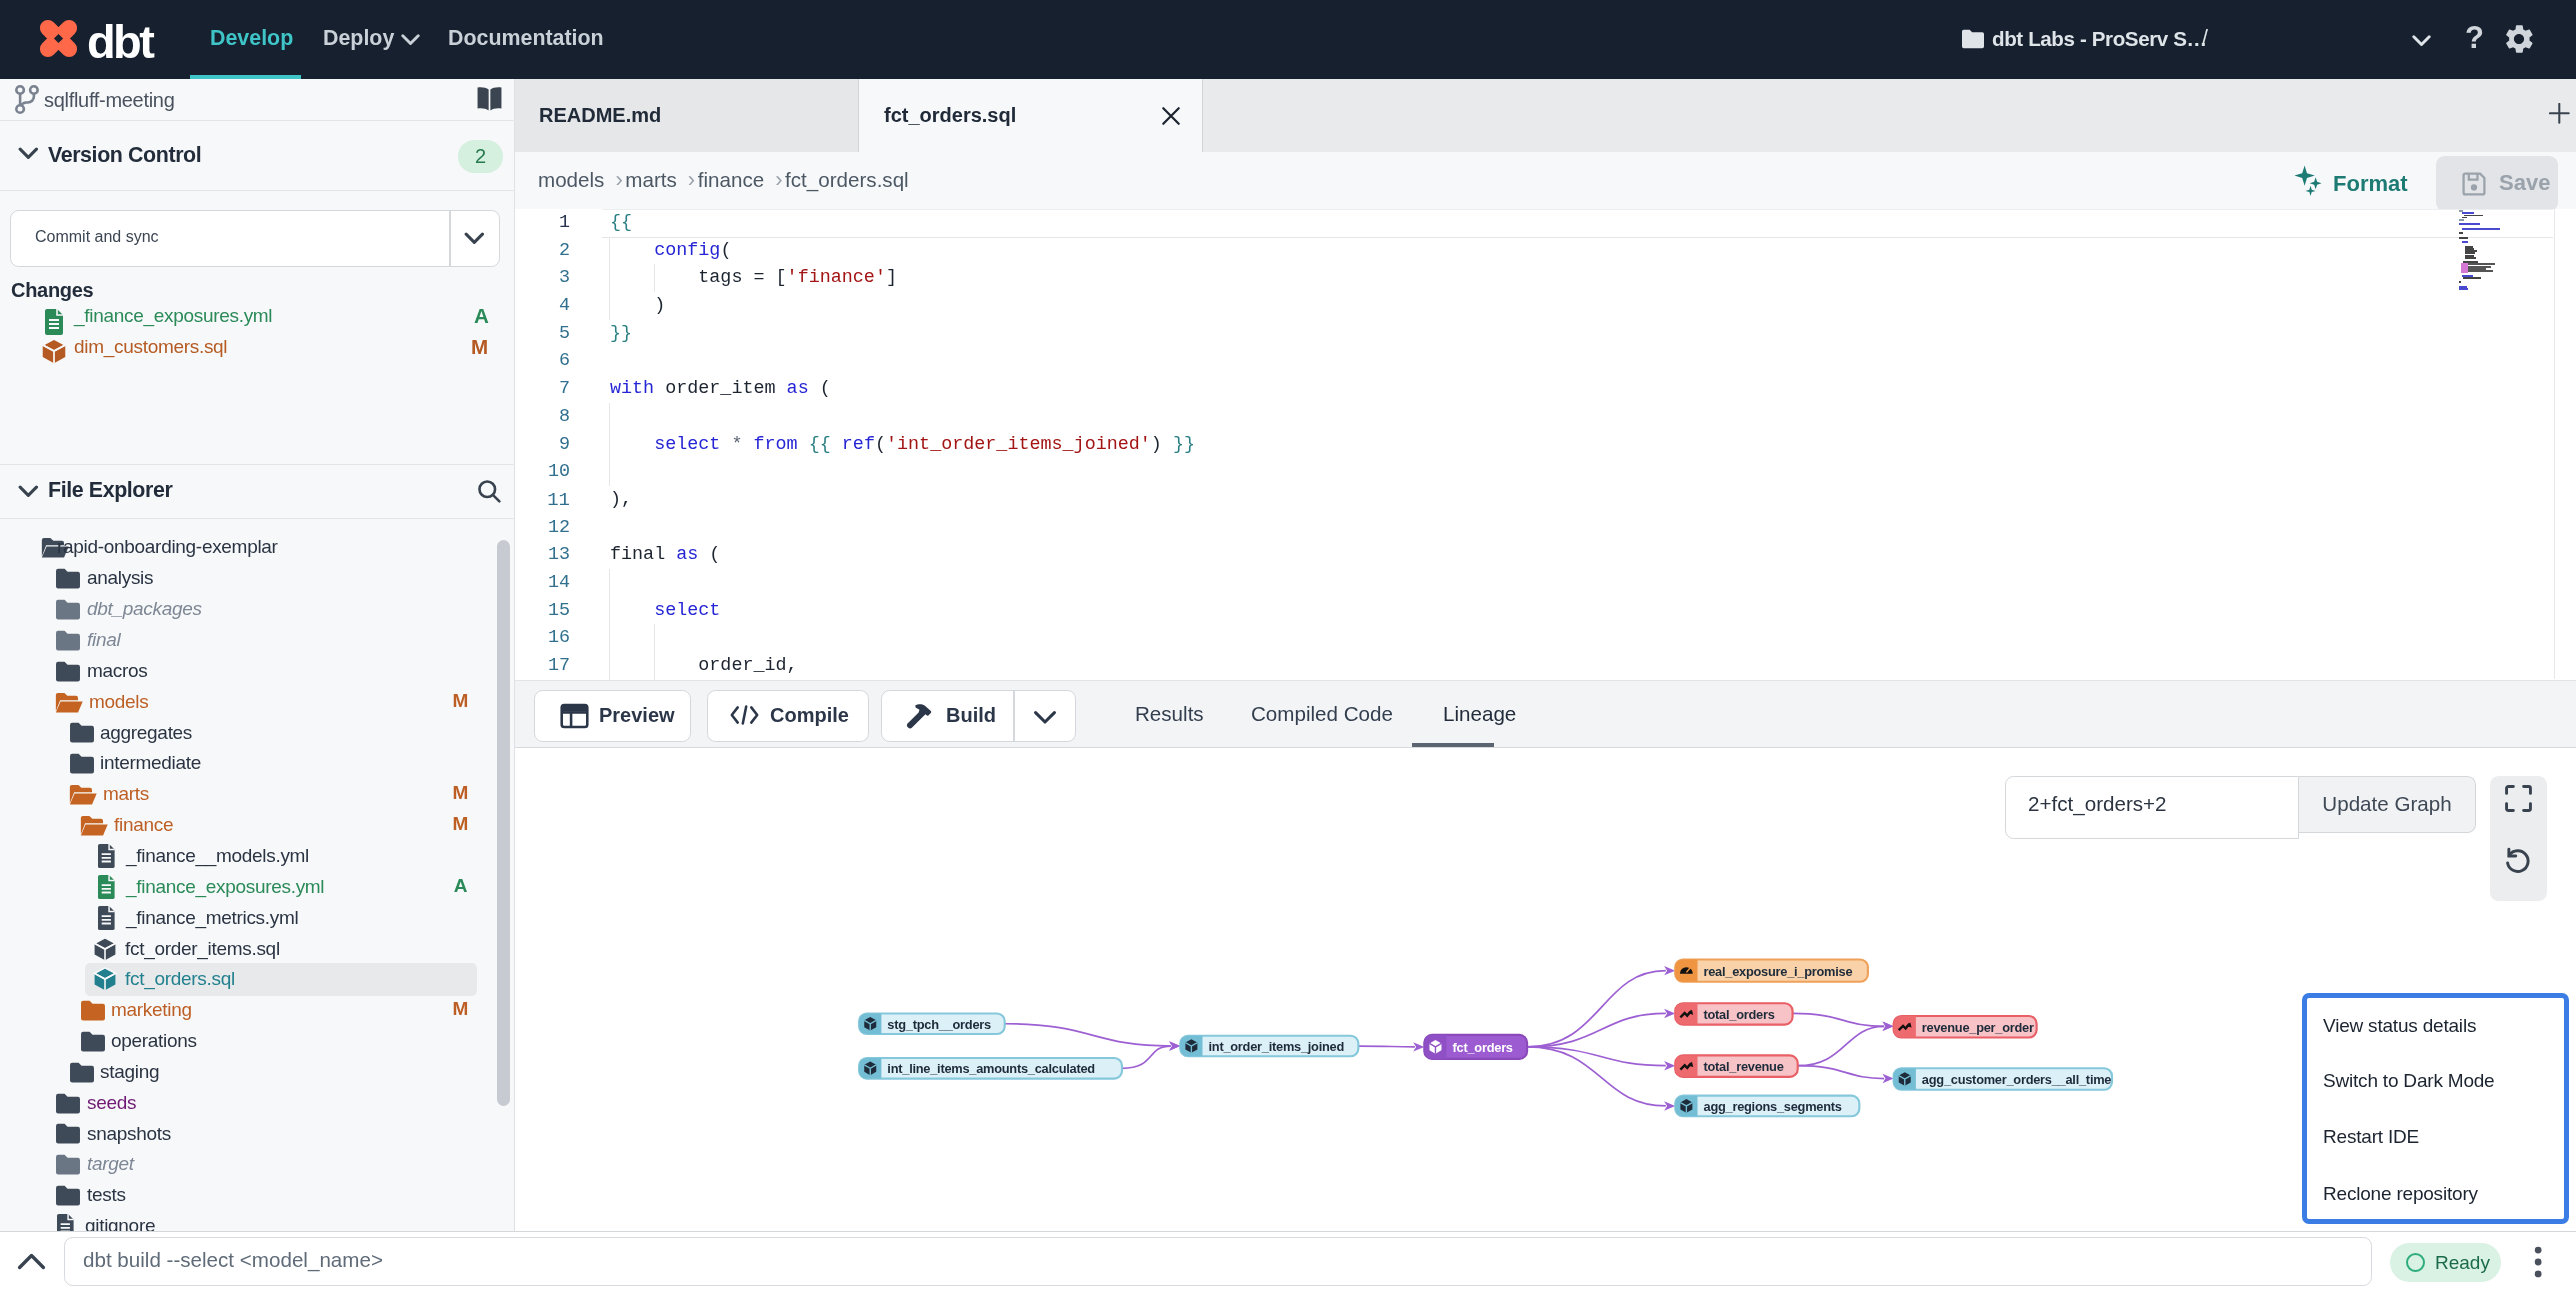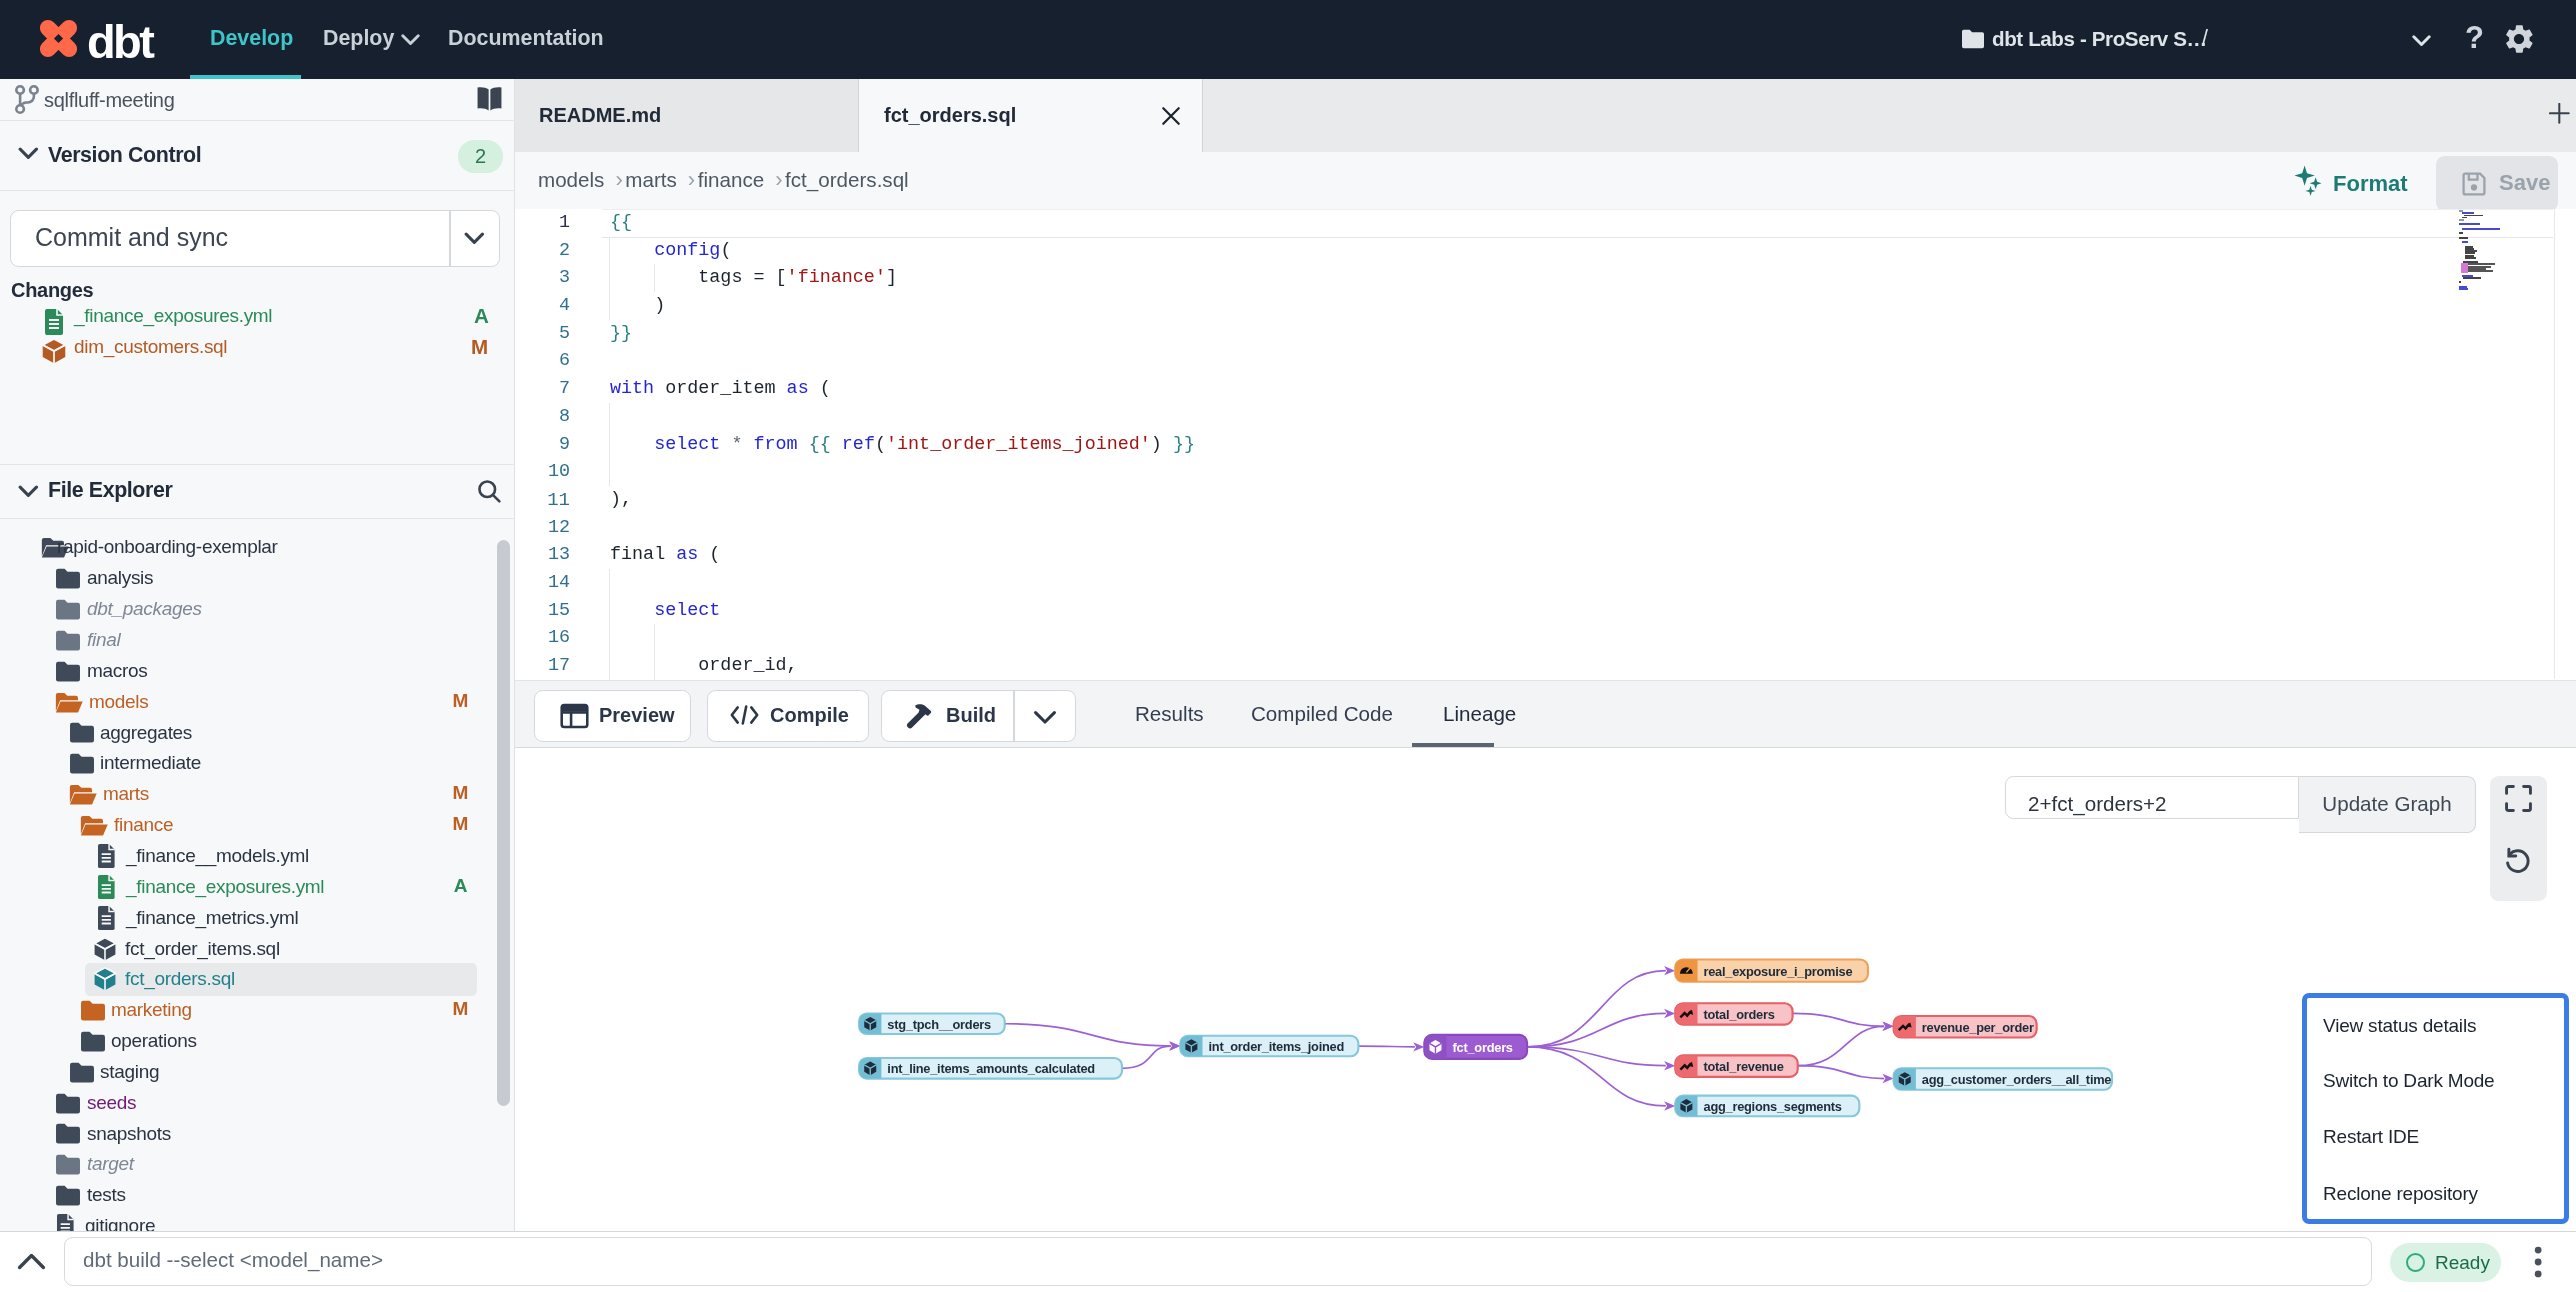--- a/index.html
+++ b/index.html
@@ -69,21 +69,21 @@
 <div style="position:absolute;left:0;top:120px;width:515px;height:0.9px;background:#e3e6e9;"></div>
 <div style="position:absolute;left:18px;top:147px;">
       <svg width="20.6" height="13" viewBox="0 0 24 15">
         <path d="M2.5 2.5 L12 12 L21.5 2.5" stroke="#39434f" stroke-width="3.6" fill="none" stroke-linecap="round" stroke-linejoin="round"></path>
       </svg>
     </div>
 <div style="position:absolute;left:48px;top:121px;height:69px;line-height:69px;font-size:21.4px;font-weight:bold;letter-spacing:-0.4px;color:#222c3a;">Version Control</div>
 <div style="position:absolute;left:458px;top:140px;width:45px;height:33px;background:#d5f0df;border-radius:16.3px;text-align:center;line-height:33px;font-size:20px;color:#27794f;">2</div>
 <div style="position:absolute;left:0;top:190px;width:515px;height:0.9px;background:#e3e6e9;"></div>
 <div style="position:absolute;left:10.3px;top:210px;width:490px;height:57px;background:#fff;border:1.7px solid #d4d8db;border-radius:8.6px;"></div>
-<div style="position:absolute;left:35px;top:210px;height:57px;line-height:54px;font-size:25px;color:#3c4552;">Commit and sync</div>
+<div style="position:absolute;left:35px;top:210px;height:57px;line-height:54px;font-size:16px;color:#3c4552;">Commit and sync</div>
 <div style="position:absolute;left:449px;top:211px;width:1.7px;height:55px;background:#d4d8db;"></div>
 <div style="position:absolute;left:464px;top:232px;">
       <svg width="20.6" height="13" viewBox="0 0 24 15">
         <path d="M2.5 2.5 L12 12 L21.5 2.5" stroke="#39434f" stroke-width="3.6" fill="none" stroke-linecap="round" stroke-linejoin="round"></path>
       </svg>
     </div>
 <div style="position:absolute;left:11px;top:279px;font-size:20px;font-weight:bold;letter-spacing:-0.3px;color:#222c3a;">Changes</div>
 <svg style="position:absolute;left:43px;top:309px" width="22" height="26" viewBox="0 0 22 26">
 <path fill="#2a8a58" d="M2 2 a2 2 0 0 1 2-2 h10 l6 6 v18 a2 2 0 0 1-2 2 h-14 a2 2 0 0 1-2-2 Z"></path>
 <path d="M14 0 v6 h6" fill="none" stroke="#f7f8f9" stroke-width="1.6"></path>
@@ -375,21 +375,21 @@
 <div style="position:absolute;left:1033px;top:710px;">
       <svg width="24" height="14.6" viewBox="0 0 28 17">
         <path d="M3 3 L14 14 L25 3" stroke="#2b3648" stroke-width="3.6" fill="none" stroke-linecap="round" stroke-linejoin="round"></path>
       </svg>
     </div>
 <div style="position:absolute;left:1135px;top:680px;height:67px;line-height:67px;font-size:20.6px;color:#333e4e;">Results</div>
 <div style="position:absolute;left:1251px;top:680px;height:67px;line-height:67px;font-size:20.6px;color:#333e4e;">Compiled Code</div>
 <div style="position:absolute;left:1443px;top:680px;height:67px;line-height:67px;font-size:20.6px;color:#222c3a;">Lineage</div>
 <div style="position:absolute;left:1412px;top:743px;width:82px;height:4.3px;background:#5b6572;"></div>
 <div style="position:absolute;left:515px;top:748px;width:2061px;height:483px;background:#fff;"></div>
-<div style="position:absolute;left:2005px;top:776px;width:294px;height:43px;background:#fff;border:1.7px solid #d4d8db;border-radius:8.6px 0 0 8.6px;line-height:53px;padding-left:22px;font-size:20.6px;color:#2b3440;">2+fct_orders+2</div>
+<div style="position:absolute;left:2005px;top:776px;width:294px;height:63px;background:#fff;border:1.7px solid #d4d8db;border-radius:8.6px 0 0 8.6px;line-height:53px;padding-left:22px;font-size:20.6px;color:#2b3440;">2+fct_orders+2</div>
 <div style="position:absolute;left:2299px;top:776px;width:177px;height:57px;background:#f1f2f4;border:1.7px solid #d4d8db;border-left:none;border-radius:0 8.6px 8.6px 0;text-align:center;line-height:53px;font-size:20.6px;color:#3f4956;">Update Graph</div>
 <div style="position:absolute;left:2490px;top:776px;width:57px;height:125px;background:#ebedef;border-radius:8.6px;"></div>
 <div style="position:absolute;left:2504px;top:784px;">
       <svg width="29" height="29" viewBox="0 0 34 34">
         <g fill="none" stroke="#39434f" stroke-width="3.4" stroke-linecap="round">
 <path d="M3 11 V5 a2 2 0 0 1 2-2 H11 M23 3 h6 a2 2 0 0 1 2 2 V11 M31 23 v6 a2 2 0 0 1-2 2 H23 M11 31 H5 a2 2 0 0 1-2-2 V23"></path>
         </g>
       </svg>
     </div>
 <div style="position:absolute;left:2502px;top:844px;">

